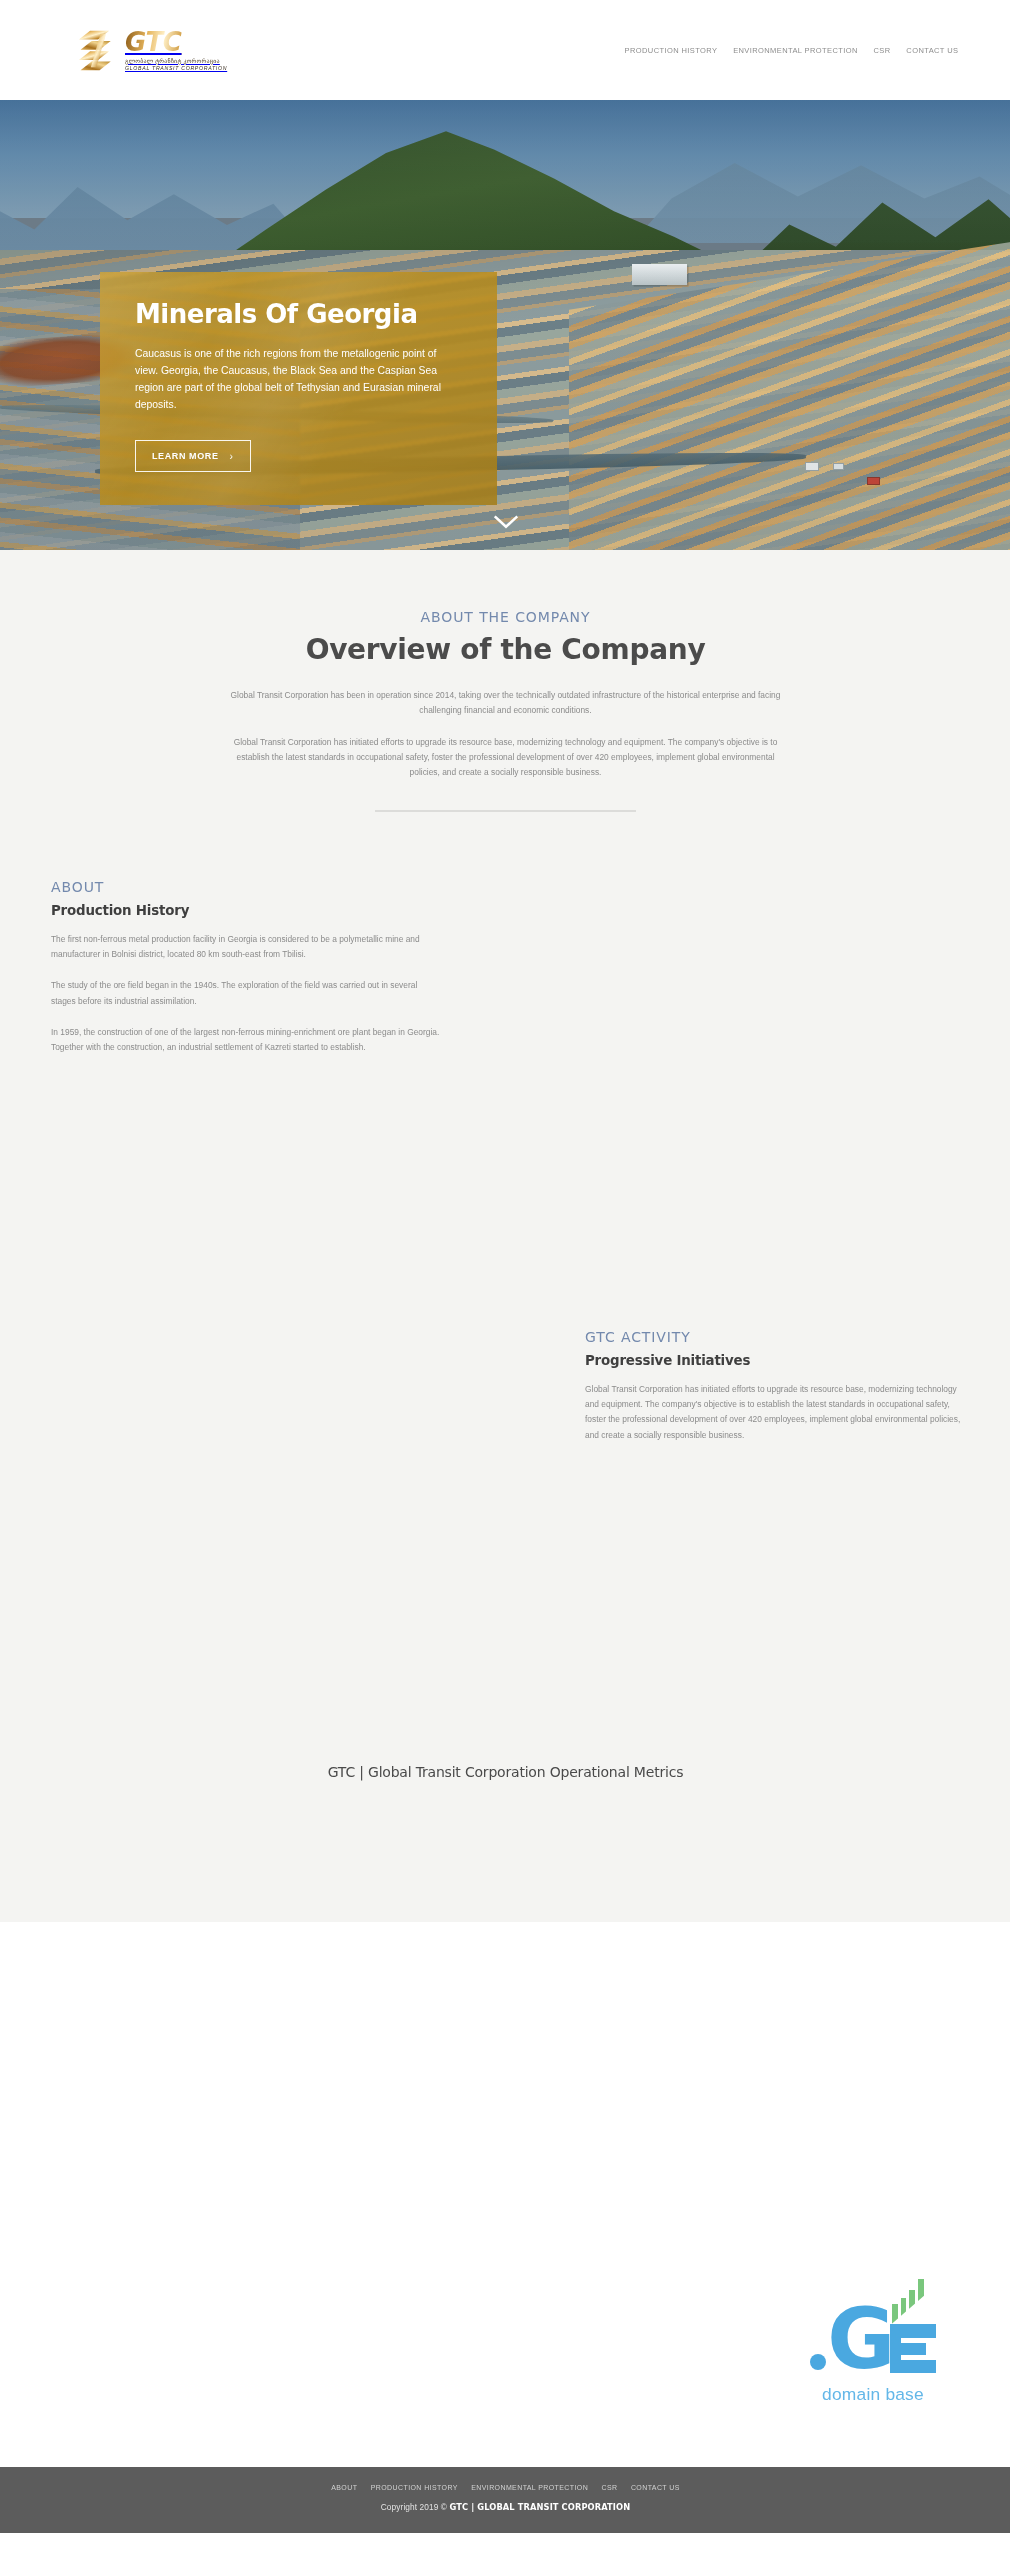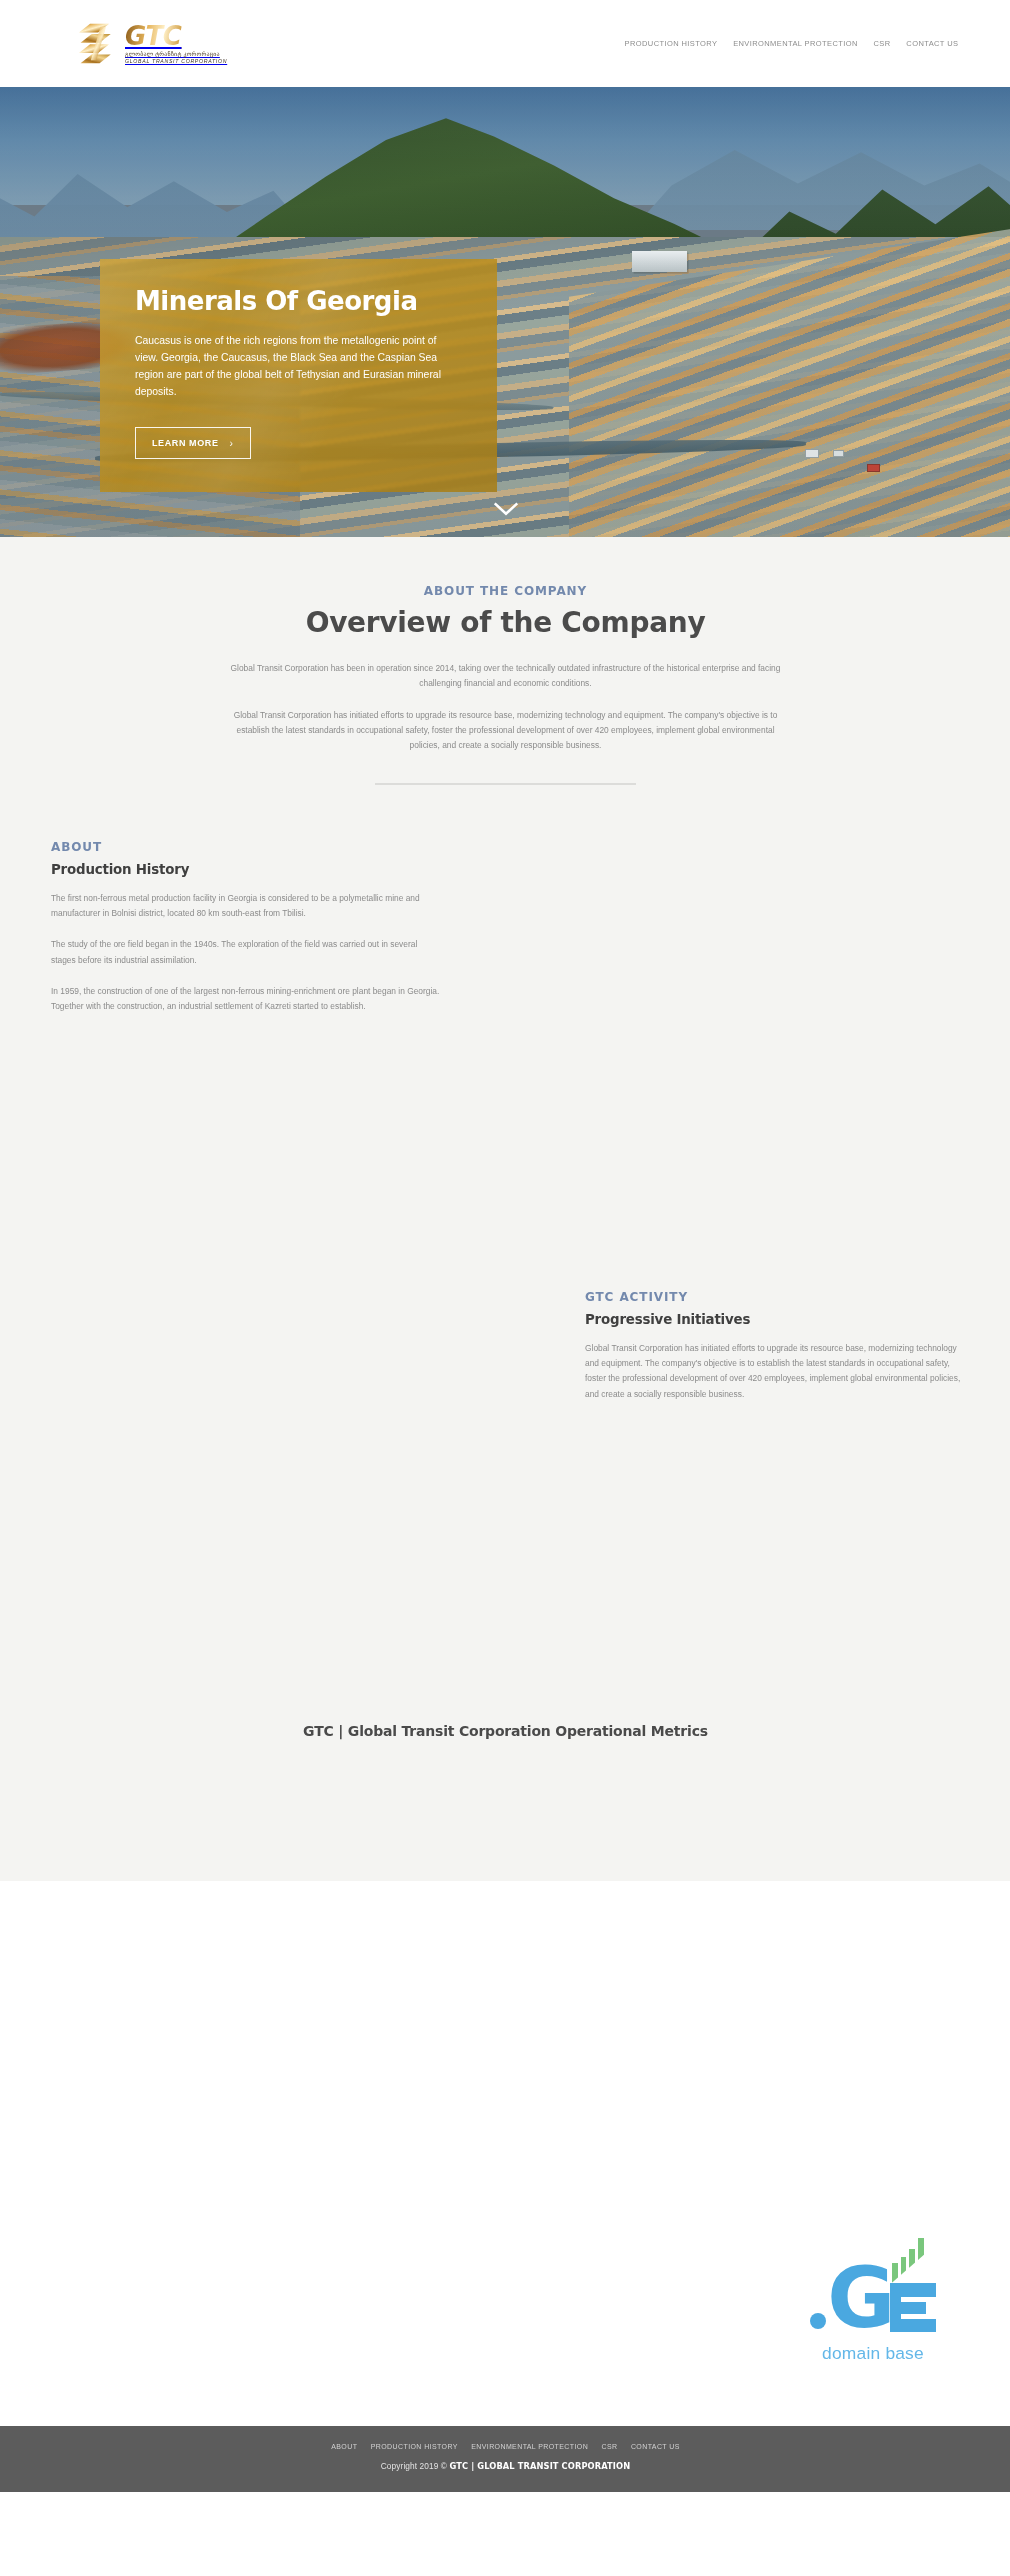--- a/index.html
+++ b/index.html
@@ -7,21 +7,21 @@
   html, body { width: 1011px; }
   body {
     font-family: "Liberation Sans", sans-serif;
     background: #ffffff;
     color: #555;
     -webkit-font-smoothing: antialiased;
   }
 
   
   .site-header {
-    height: 87px;
+    height: 100px;
     background: #ffffff;
     display: flex;
     align-items: center;
     padding: 0 51px 0 79px;
     position: relative;
   }
   .brand { display: flex; align-items: center; gap: 8px; }
   .brand-mark { width: 38px; height: 43px; position: relative; flex: 0 0 auto; }
   .brand-text { display: flex; flex-direction: column; justify-content: center; }
   .brand-gtc {
@@ -243,25 +243,26 @@
   .scroll-cue svg { display:block; }
 
   
   .band-light { background: #f4f4f2; }
   .overview {
     padding: 47px 0 0;
     text-align: center;
   }
   .eyebrow {
     font-family: "DejaVu Sans", sans-serif;
-    font-size: 12px;
-    font-weight: bold;
+    font-size: 14px;
+    font-weight: normal;
     letter-spacing: 0.9px;
     color: #7389ad;
     text-transform: uppercase;
+    margin-top: 12px;
   }
   .h2-cond {
     font-family: "DejaVu Sans", sans-serif;
     font-size: 28px;
     font-weight: bold;
     color: #4b4b4b;
     letter-spacing: -0.3px;
     margin-top: 8px;
   }
   .overview-body { width: 553px; margin: 22px auto 0; }
@@ -309,21 +310,21 @@
   .col-text-right { width: 379px; }
 
   
   .metrics {
     text-align: center;
     padding: 52px 0 0;
   }
   .metrics h3 {
     font-family: "DejaVu Sans", sans-serif;
     font-size: 14px;
-    font-weight: bold;
+    font-weight: normal;
     color: #4a4a4a;
     letter-spacing: -0.2px;
   }
   .metrics-canvas { height: 142px; }
 
   
   .band-white { background:#ffffff; }
   .ge-block {
     height: 545px;
     position: relative;

